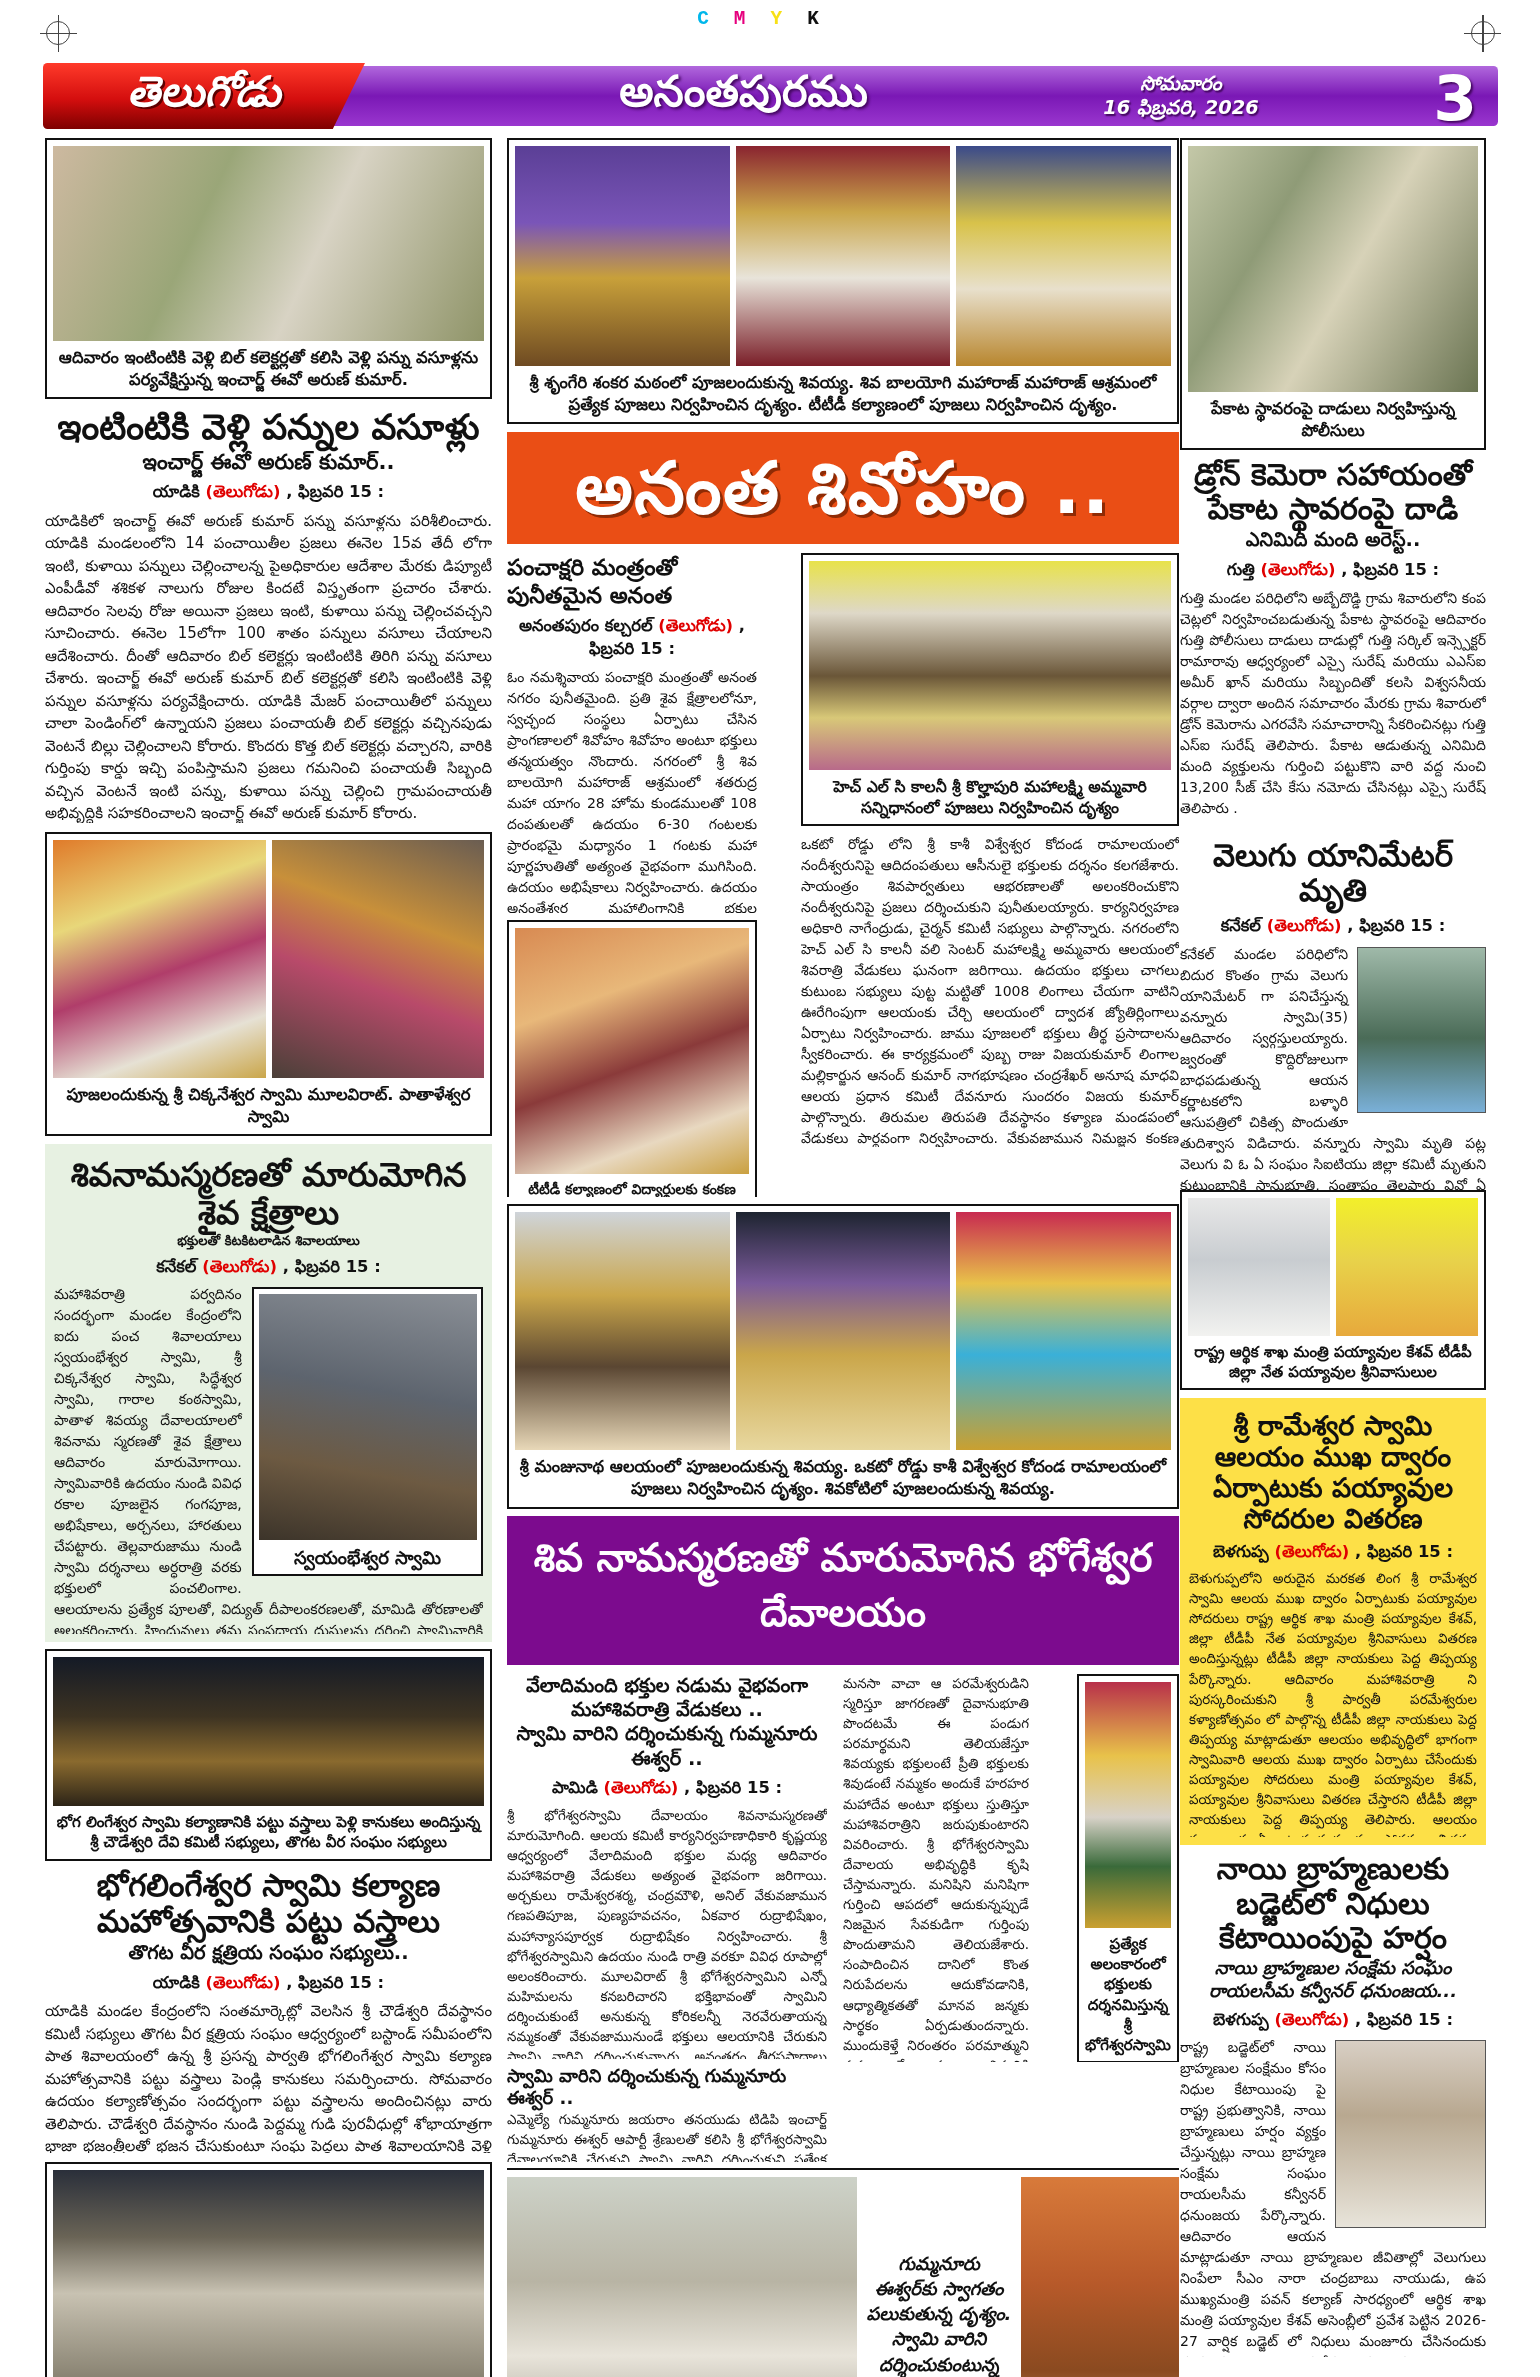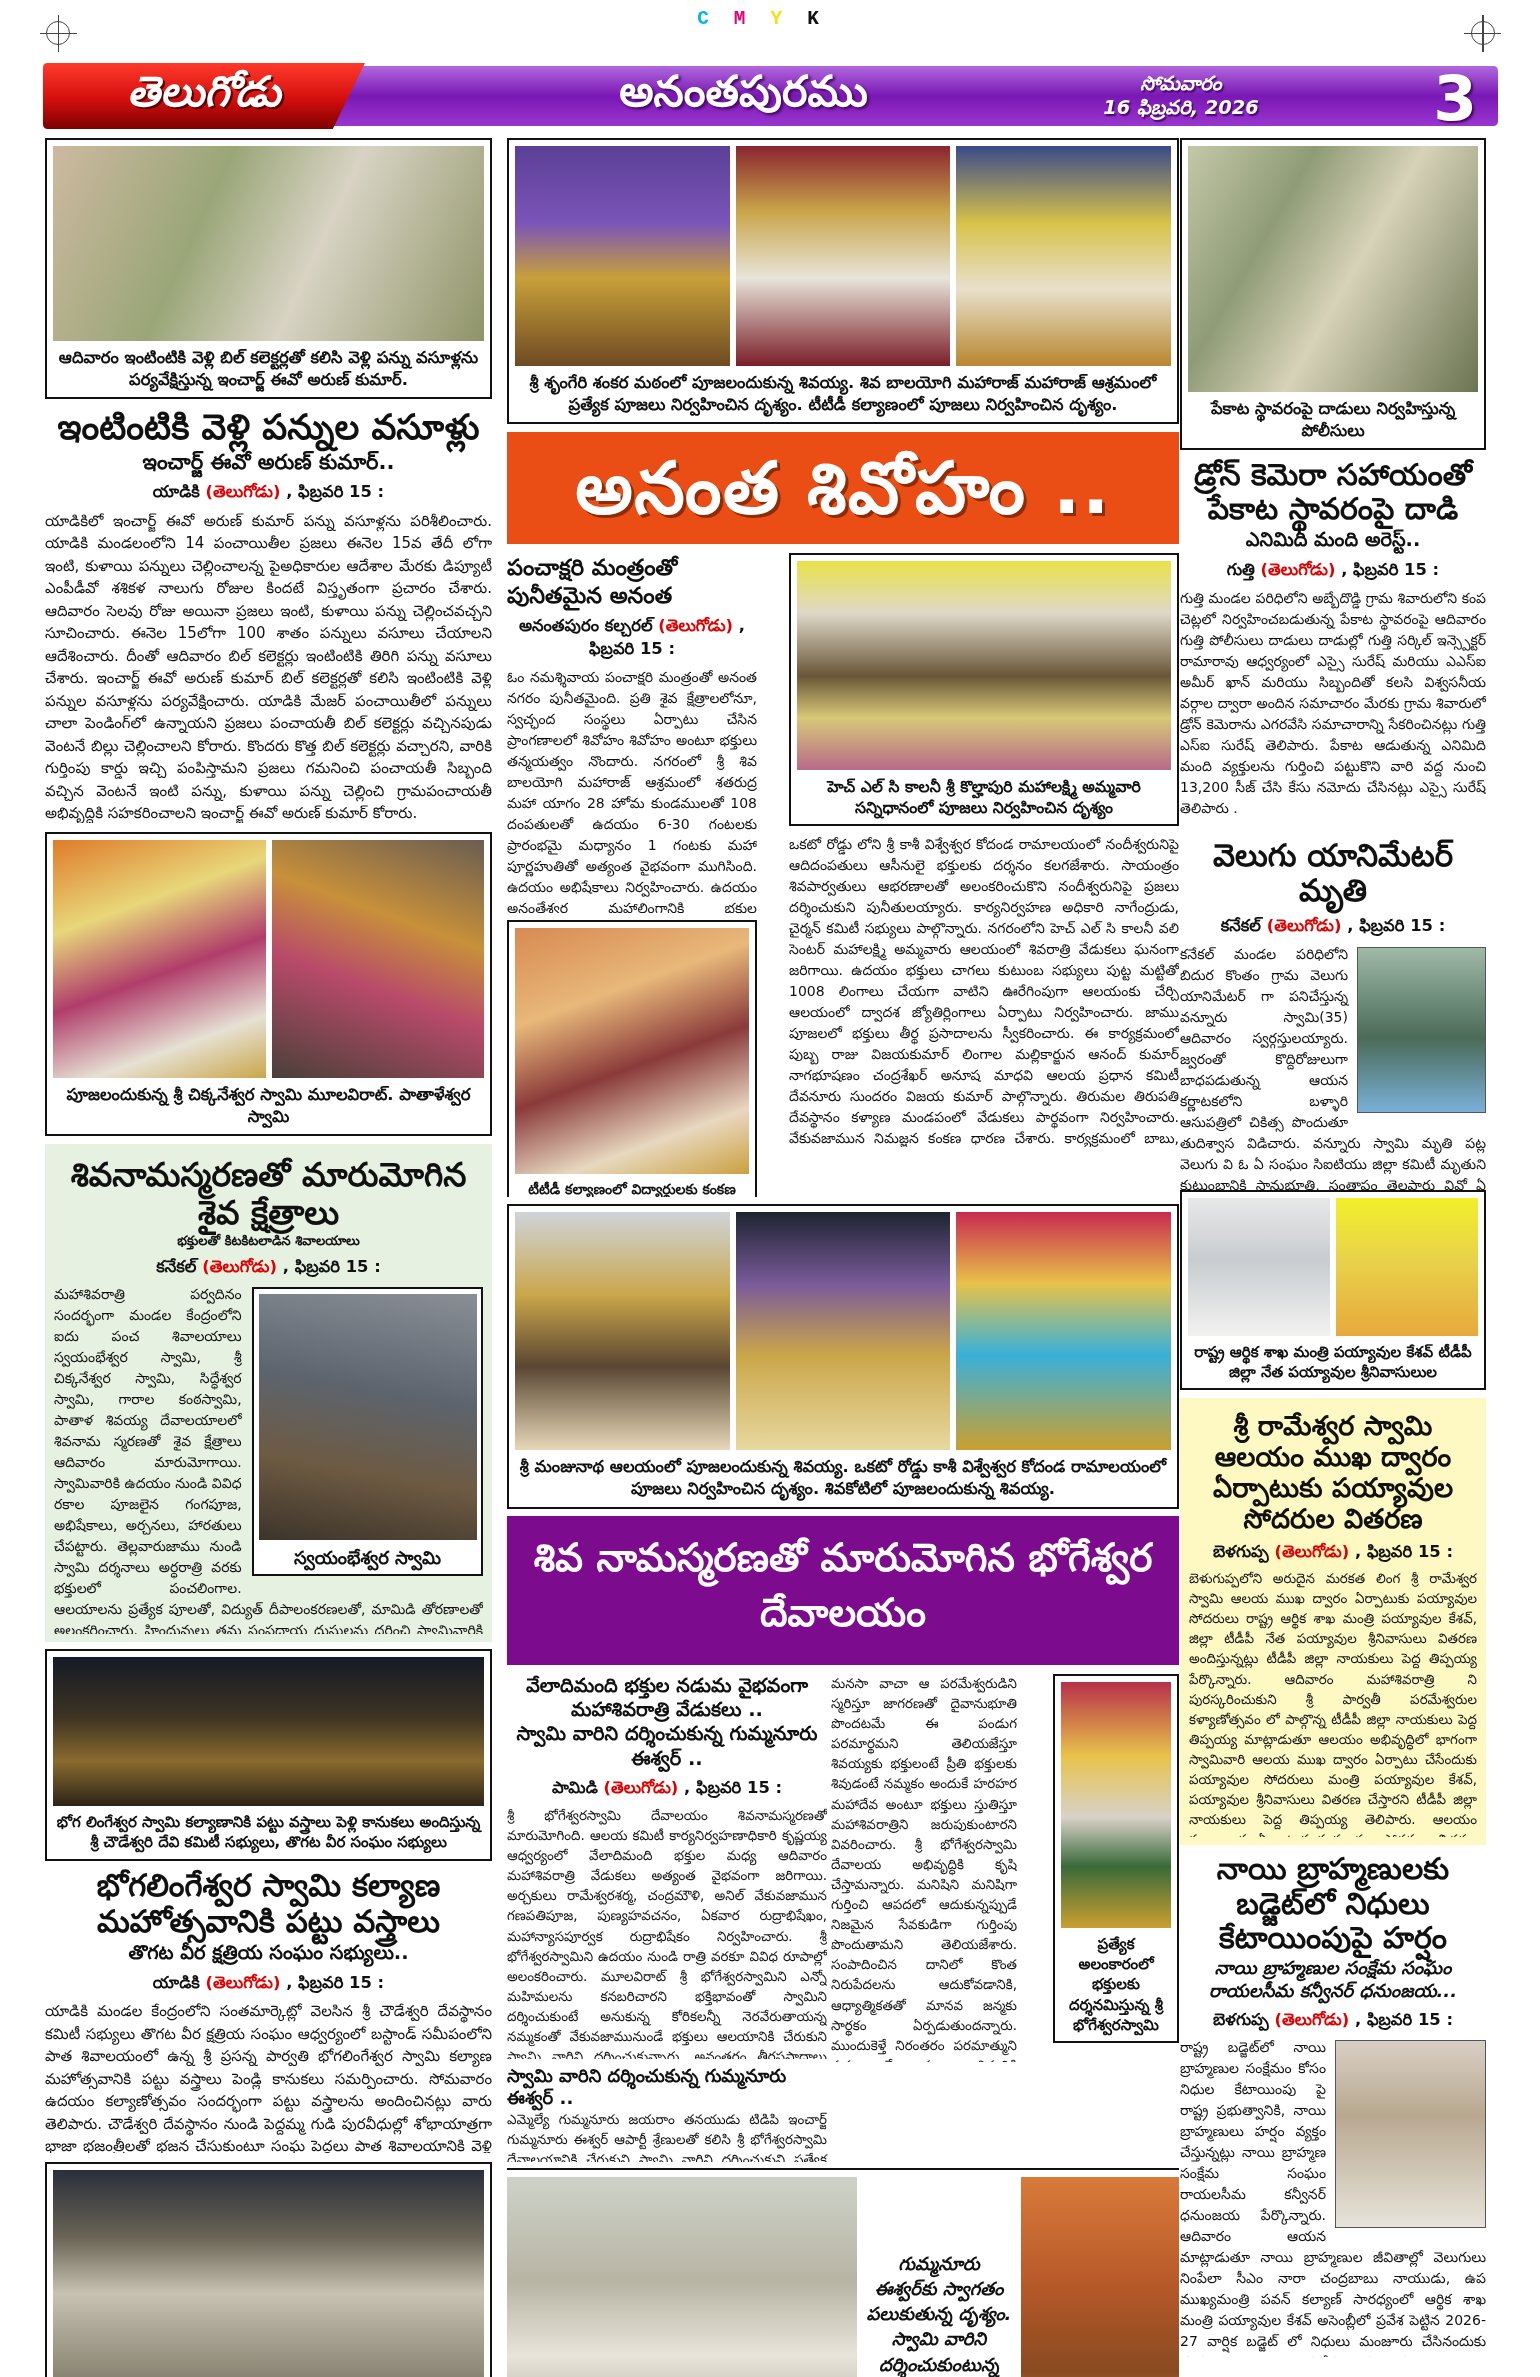--- a/index.html
+++ b/index.html
@@ -38,29 +38,29 @@
   .pbox{border:2.2px solid #111;background:#fff;padding:6px;margin-bottom:7.5px;}
   .photo{width:100%;}
   .prow{display:flex;gap:6px;}
   .cap{font-weight:bold;font-size:16.4px;line-height:1.35;text-align:center;padding-top:6px;}
   .headline{font-weight:bold;text-align:center;line-height:1.15;margin:4.5px 0 1.5px;}
   .subhead{font-weight:bold;text-align:center;line-height:1.25;}
   .dateline{font-weight:bold;text-align:center;font-size:16.4px;margin:7.5px 0 4.5px;}
   .brand{color:#e00000;}
   .body{font-size:15px;line-height:1.5;text-align:justify;}
   .tint-green{background:#e7f1e2;padding:7.5px 9px;margin-bottom:7.5px;}
-  .tint-yellow{background:#fef9c3;padding:7.5px 9px;margin-bottom:7.5px;}
+  .tint-yellow{background:#fde047;padding:7.5px 9px;margin-bottom:7.5px;}
   .banner-orange{background:#ea4e15;color:#fff;text-align:center;font-weight:bold;
                  font-size:72px;line-height:112px;height:112px;margin-bottom:9px;
                  text-shadow:3px 3px 0 #8f2b05;letter-spacing:1.5px;}
   .banner-purple{background:#7c0b8e;color:#fff;text-align:center;font-weight:bold;
                  font-size:39px;padding:19.4px 6px;margin-bottom:9px;}
   .inset-r{float:right;width:218px;border:2.2px solid #111;background:#fff;padding:4.5px;margin:3px 0 6px 10.4px;}
   .float-photo{float:right;margin:3px 0 6px 9px;border:0.7px solid #555;}
-  .twocol{display:flex;gap:4px;justify-content:space-between;}
+  .twocol{display:flex;gap:16px;justify-content:space-between;}
   .vcap{width:149px;display:flex;align-items:center;justify-content:center;
         font-weight:bold;font-size:18px;font-style:italic;text-align:center;line-height:1.4;}
   .clear{clear:both;}
 </style>
 </head>
 <body>
 
 <div class="page">
 
   <div class="cmyk">

